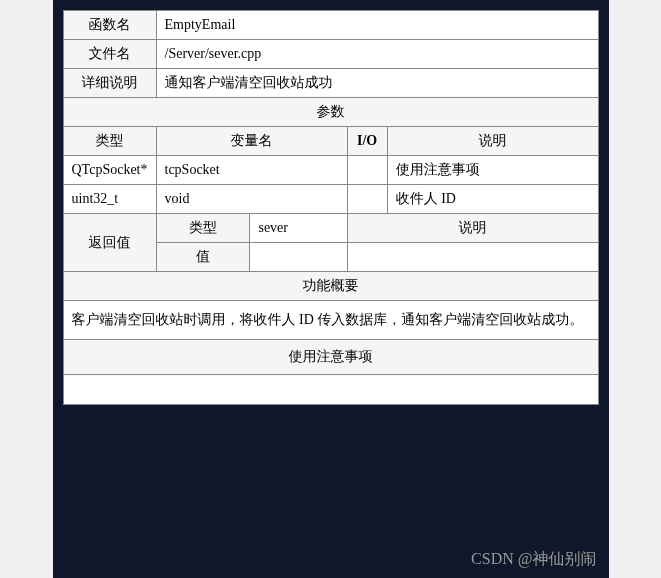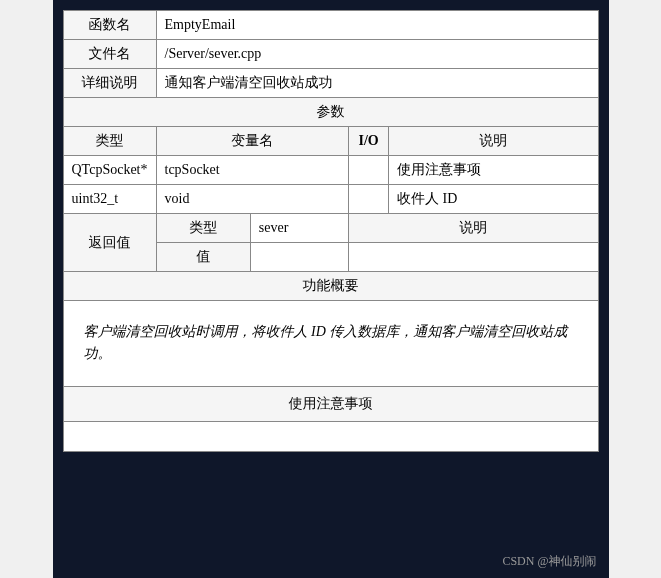--- a/index.html
+++ b/index.html
@@ -58,21 +58,21 @@
     .col-header {
       background: #f5f5f5;
       text-align: center;
       font-weight: normal;
     }
 
     .watermark {
       position: absolute;
       bottom: 8px;
       right: 12px;
-      font-size: 12px;
+      font-size: 16px;
       color: #999;
     }
   </style>
 </head>
 <body>
 
 <div class="page-wrapper">
   <table class="doc-table">
 
     <tbody>
@@ -125,21 +125,21 @@
     <tr>
       <td class="col-header">值</td>
       <td class="value-cell"></td>
       <td class="value-cell" colspan="2"></td>
     </tr>
 
     <tr>
       <td class="section-header" colspan="5">功能概要</td>
     </tr>
     <tr>
-      <td class="value-cell" colspan="5" style="padding: 20px; line-height: 1.6; font-style: italic;">客户端清空回收站时调用，将收件人 ID 传入数据库，通知客户端清空回收站成功。</td>
+      <td class="value-cell" colspan="5" style="padding: 8px; line-height: 1.6;">客户端清空回收站时调用，将收件人 ID 传入数据库，通知客户端清空回收站成功。</td>
     </tr>
 
     <tr>
       <td class="section-header" colspan="5" style="padding: 8px;">使用注意事项</td>
     </tr>
     <tr>
       <td class="value-cell" colspan="5" style="height: 30px;"></td>
     </tr>
   </tbody>
     </table>

